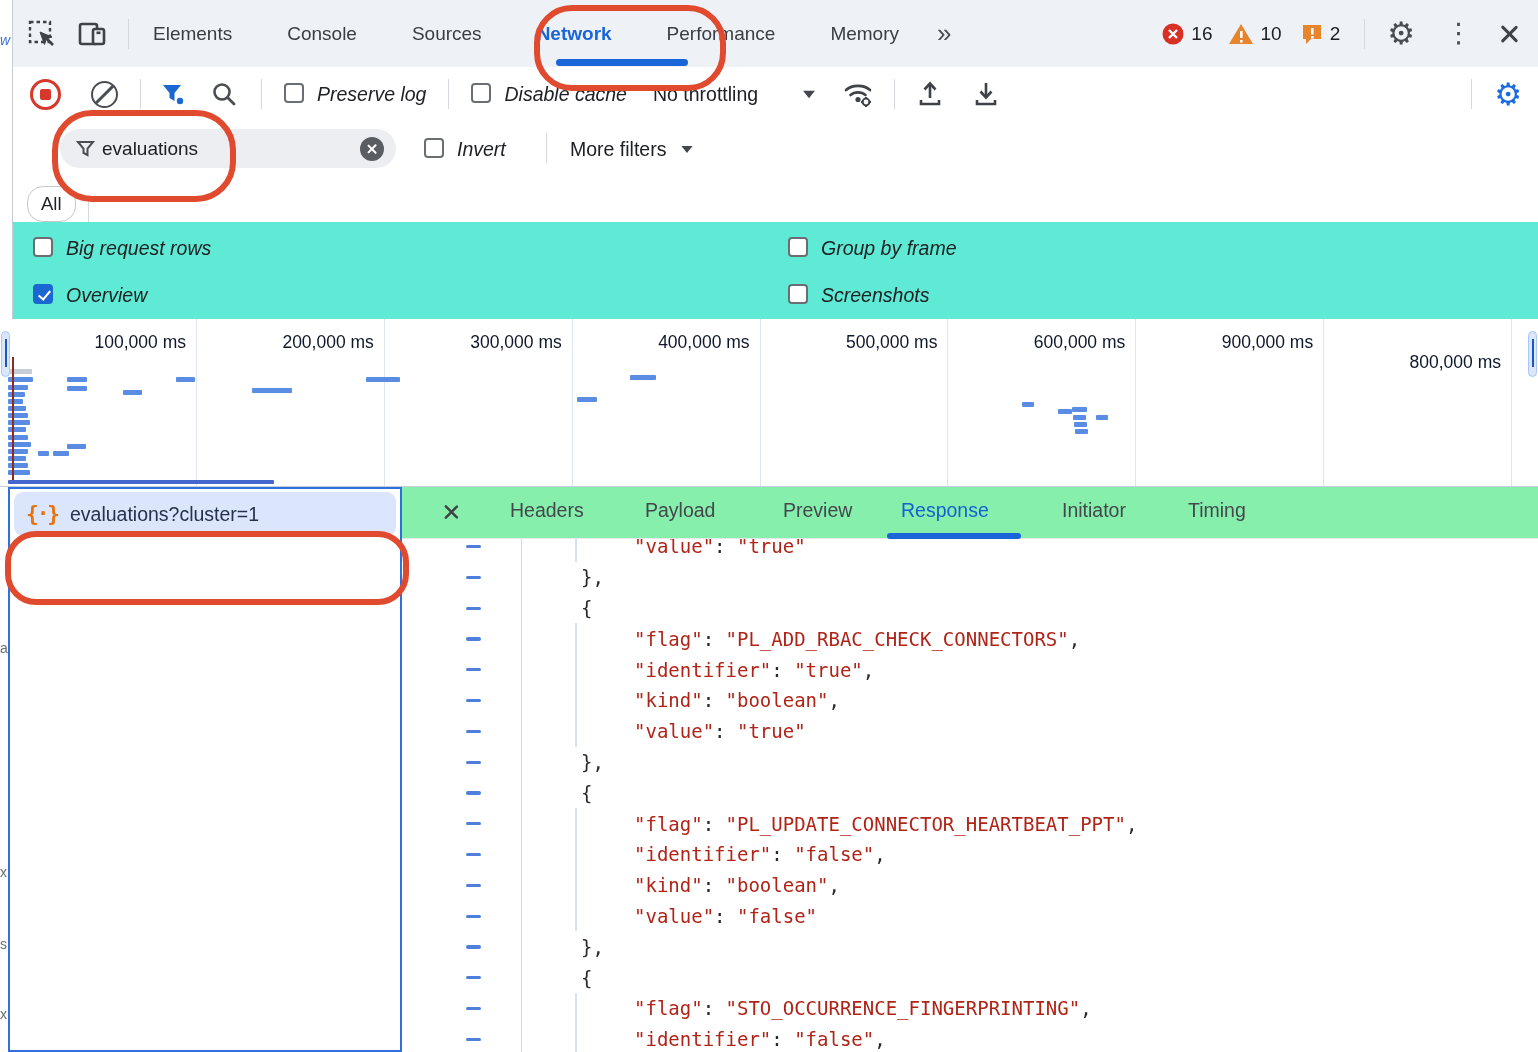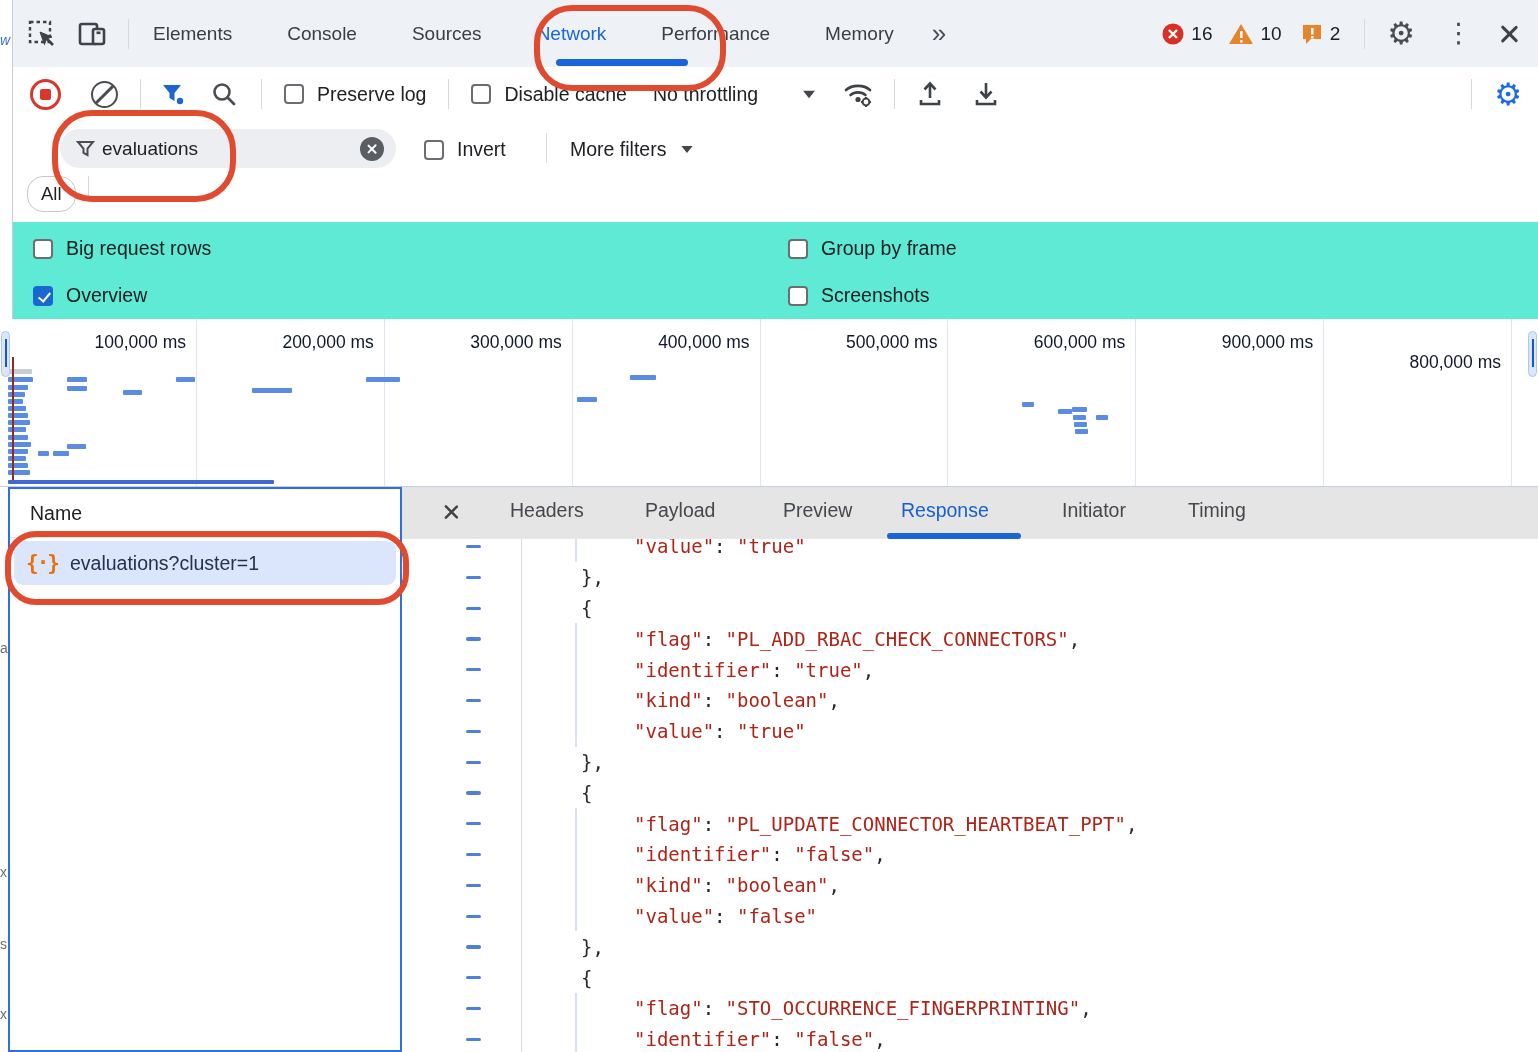--- a/index.html
+++ b/index.html
@@ -7,21 +7,21 @@
     width:1538px;height:1052px;position:relative;overflow:hidden;
     background:#ffffff;font-family:"Liberation Sans",sans-serif;
     -webkit-font-smoothing:antialiased;color:#202124;
   }
   .abs{position:absolute;}
   .hdivider{width:1px;background:#d5d8dc;}
   
   .tabbar{left:13px;top:0;right:0;height:67px;background:#eef1f6;border-bottom:1px solid #d8dbe0;
           display:flex;align-items:center;}
   .main-tab{font-size:19px;color:#3a3d42;padding:0 6px;cursor:default;}
-  .main-tab.selected{color:#1a66d9;}
+  .main-tab.selected{color:#1a66d9;font-weight:bold;}
   .tab-underline{left:556px;top:59px;width:132px;height:7px;border-radius:4px;background:#1a66d9;}
   .badge-num{font-size:19px;color:#202124;margin-left:6px;}
   
   .toolbar2{left:13px;top:67px;right:0;height:54px;background:#ffffff;border-bottom:1px solid #e2e5e9;}
   .rec-outer{width:25px;height:25px;border:3px solid #d7382b;border-radius:50%;
              display:flex;align-items:center;justify-content:center;}
   .rec-inner{width:11px;height:11px;background:#d7382b;border-radius:2px;}
   .clear-circ{width:23px;height:23px;border:2.5px solid #4a4d52;border-radius:50%;position:relative;}
   .clear-circ::after{content:"";position:absolute;left:-1px;top:10px;width:25px;height:2.5px;
              background:#4a4d52;transform:rotate(-45deg);}
@@ -41,24 +41,24 @@
   .pill-clear{width:24px;height:24px;border-radius:50%;background:#5a5e63;position:relative;}
   .pill-clear::before,.pill-clear::after{content:"";position:absolute;left:11px;top:6px;width:2.4px;height:12px;
              background:#fff;border-radius:2px;}
   .pill-clear::before{transform:rotate(45deg);} .pill-clear::after{transform:rotate(-45deg);}
   
   .cb{width:20px;height:20px;border:2.2px solid #6a6e73;border-radius:4px;background:#fff;box-sizing:border-box;}
   .cb.checked{background:#1a67d2;border-color:#1a67d2;position:relative;}
   .cb.checked::after{content:"";position:absolute;left:6px;top:2px;width:5px;height:10px;
              border:solid #fff;border-width:0 2.6px 2.6px 0;transform:rotate(40deg);}
   .cb-label{font-size:19.5px;color:#202124;margin-left:13px;}
-  .ckrow{display:flex;align-items:center;}
+  .ckrow{display:flex;align-items:flex-start;font-style:italic;}
   
   .chiprow{left:13px;top:176px;right:0;height:46px;background:#fff;border-bottom:1px solid #e2e5e9;
-           display:flex;align-items:flex-start;}
+           display:flex;align-items:flex-end;}
   .chip{height:34px;padding:0 13px;border:1.5px solid #c6c8ca;border-radius:16px;background:#fff;
         display:flex;align-items:center;font-size:18.5px;color:#1f2124;margin-right:10px;white-space:nowrap;}
   .chip.selected{background:#d3e3fd;border-color:#d3e3fd;color:#092a63;}
   
   .optsec{left:13px;top:222px;right:0;height:97px;background:#5eead4;border-bottom:1px solid #d9dee6;}
   
   .overview{left:0;top:319px;width:1538px;height:167px;background:#fff;border-bottom:1px solid #c6cfdd;overflow:hidden;}
   .ov-sep{top:0;width:1px;height:167px;background:#dfe5ee;}
   .ov-label{top:13px;font-size:17.5px;color:#0f172a;text-align:right;width:150px;}
   .ov-bar{border-radius:1px;}
@@ -67,21 +67,21 @@
   
   .bottom-sep{left:0;top:486px;width:1538px;height:1px;background:#c6cfdd;}
   .name-panel{left:8px;top:487px;width:394px;height:565px;background:#fff;border:2px solid #2f6fde;box-sizing:border-box;}
   .name-header{height:48px;border-bottom:1px solid #e2e5e9;display:flex;align-items:center;padding-left:20px;
            font-size:19.5px;color:#202124;}
   .req-row{margin:3px 4px 0 4px;height:44px;border-radius:9px;background:#dbe6fc;
            display:flex;align-items:center;padding-left:12px;font-size:19.5px;color:#24324b;}
   .braces-icon{font-family:"DejaVu Sans Mono",monospace;font-size:21px;color:#e8710a;font-weight:bold;
            letter-spacing:-2px;margin-right:12px;}
   
-  .detail-strip{left:402px;top:487px;width:1136px;height:51px;background:#e5e5e5;border-bottom:1px solid #e6e8eb;z-index:3;}
+  .detail-strip{left:402px;top:487px;width:1136px;height:51px;background:#86efac;border-bottom:1px solid #e6e8eb;z-index:3;}
   .detail-tab{position:absolute;top:12px;font-size:19.5px;color:#44474c;}
   .detail-tab.selected{color:#1760cf;}
   .detail-underline{position:absolute;left:485px;top:46px;width:134px;height:6px;border-radius:4px;background:#1a66d9;}
   .xicon.small{transform:scale(0.82);}
   
   .code-area{left:402px;top:531px;width:1136px;height:521px;z-index:1;
              font-family:"DejaVu Sans Mono",monospace;font-size:19px;color:#26282b;}
   .code-line{height:30.8px;display:flex;align-items:center;position:relative;white-space:pre;}
   .gutter{width:119px;height:100%;border-right:1px solid #d8dbe1;flex:0 0 119px;position:relative;}
   .fold-dash{position:absolute;left:64px;top:14px;width:15px;height:3.2px;background:#4d7fdb;border-radius:2px;}
@@ -332,23 +332,20 @@
     <div class="abs ov-bar" style="left: 1074px; top: 103px; width: 13px; height: 5px; background: rgb(91, 140, 228);"></div>
     <div class="abs ov-bar" style="left: 1075px; top: 110px; width: 13px; height: 5px; background: rgb(91, 140, 228);"></div>
     <div class="abs ov-bar" style="left: 1096px; top: 96px; width: 12px; height: 5px; background: rgb(91, 140, 228);"></div>
     <div class="abs ov-bar" style="left: 8px; top: 161px; width: 266px; height: 4px; background: rgb(68, 104, 208);"></div>
     <div class="abs" style="left: 12px; top: 38px; width: 2px; height: 123px; background: rgb(143, 42, 32);"></div>
   </div>
 
 <div class="abs bottom-sep"></div>
 
 <div class="abs name-panel">
-  <div class="name-header">
-    <span>Name</span>
-  </div>
   <div class="req-row">
     <span class="braces-icon">{·}</span>
     <span>evaluations?cluster=1</span>
   </div>
 </div>
 
 <div class="abs detail-strip">
   <span class="xicon small" style="position:absolute;left:38px;top:14px;"></span>
   <div id="detail-tabs">
       <span class="detail-tab" style="left: 108px;">Headers</span>

